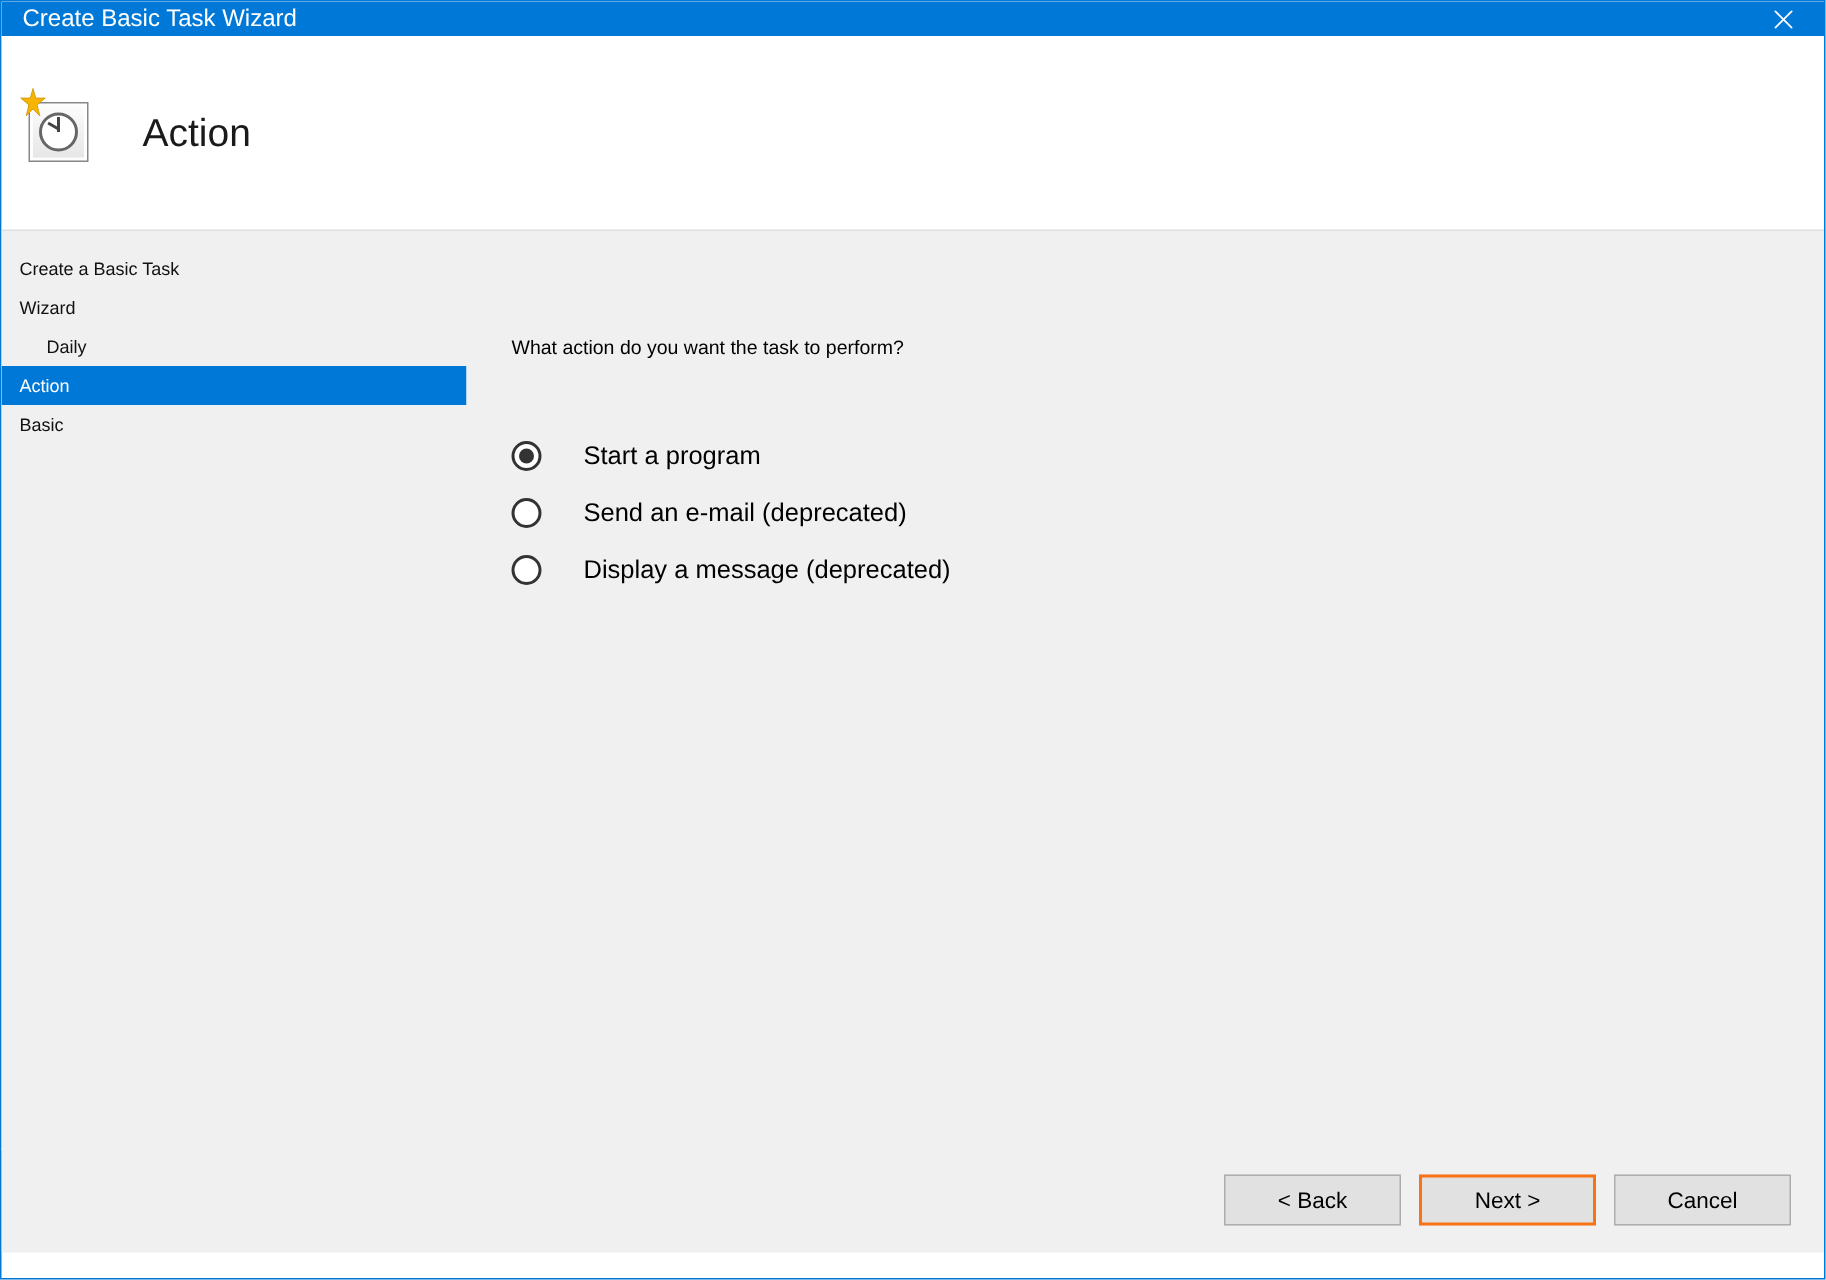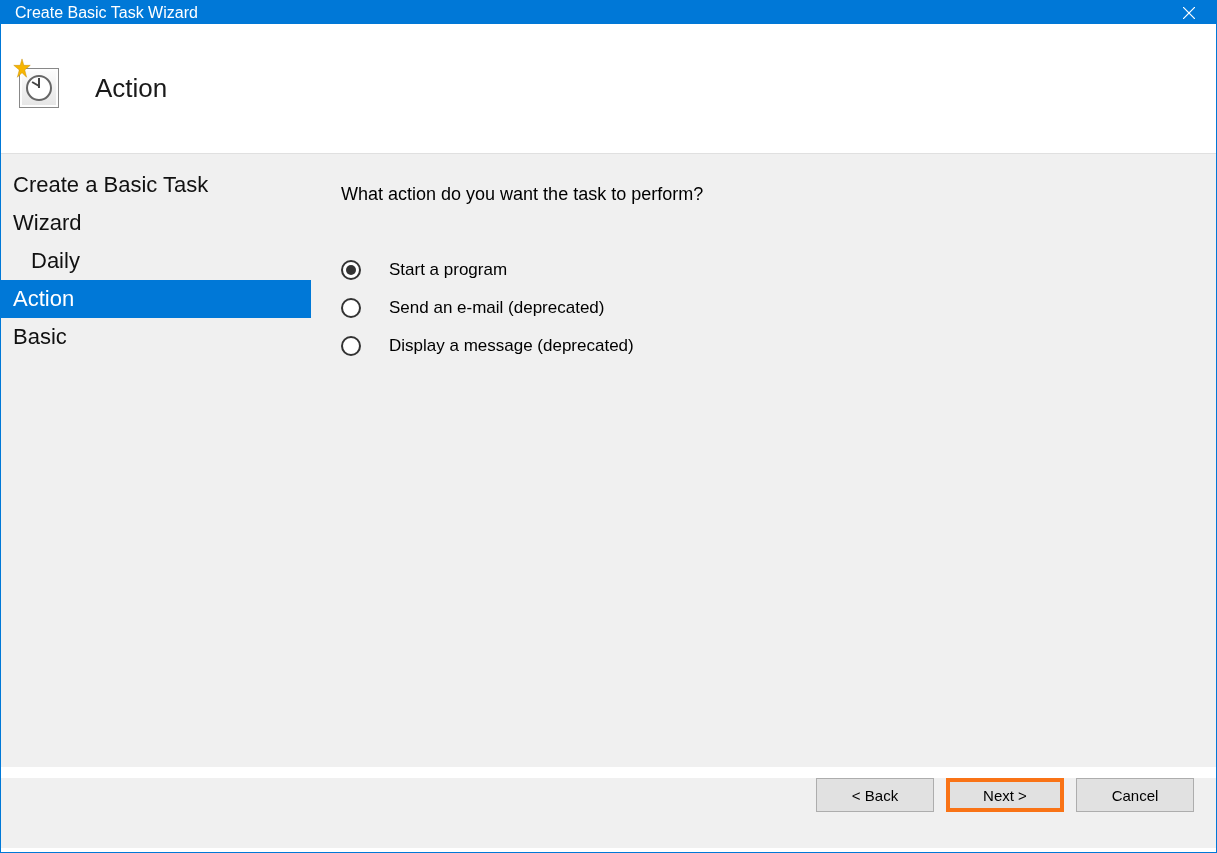--- a/index.html
+++ b/index.html
@@ -62,37 +62,38 @@
     height: calc(853px - 40px - 130px - 70px);
     background: #f0f0f0;
   }
   .sidebar {
     width: 310px;
     padding-top: 12px;
     background: #f0f0f0;
   }
   .sidebar-item {
     padding: 6px 12px;
-    font-size: 22px;
+    font-size: 12px;
     color: #111;
     cursor: default;
   }
   .sidebar-item.indent { padding-left: 30px; }
   .sidebar-item.selected {
     background: #0078d7;
     color: #fff;
   }
   .main {
     flex: 1;
     padding: 30px 30px 0 30px;
     background: #f0f0f0;
   }
   .question {
-    font-size: 18px;
+    font-size: 13px;
     margin-bottom: 55px;
+    margin-top: 40px;
   }
   .radio-row {
     display: flex;
     align-items: center;
     gap: 28px;
     margin-bottom: 18px;
     font-size: 17px;
   }
   .radio-btn {
     width: 20px; height: 20px;
@@ -105,43 +106,44 @@
   }
   .radio-btn.checked::after {
     content: "";
     width: 10px; height: 10px;
     background: #333;
     border-radius: 50%;
   }
 
   .footer {
     position: absolute;
-    bottom: 4px; left: 0; right: 0;
+    bottom: 17px; left: 0; right: 0;
     height: 70px;
     background: #f0f0f0;
     display: flex;
+    align-items: center;
     justify-content: flex-end;
     gap: 12px;
     padding-right: 22px;
     padding-left: 22px;
   }
   .btn {
     min-width: 118px;
     height: 34px;
     background: #e1e1e1;
     border: 1px solid #adadad;
     font-size: 15px;
     font-family: inherit;
     cursor: default;
     display: inline-flex;
     align-items: center;
     justify-content: center;
   }
   .btn.primary {
-    border: 4px solid #f97316;
+    border: 2px solid #f97316;
     background: #e1e1e1;
   }
 
   
   .clock-icon {
     position: relative;
     width: 46px; height: 46px;
   }
   .clock-frame {
     position: absolute; inset: 4px 0 0 4px;

